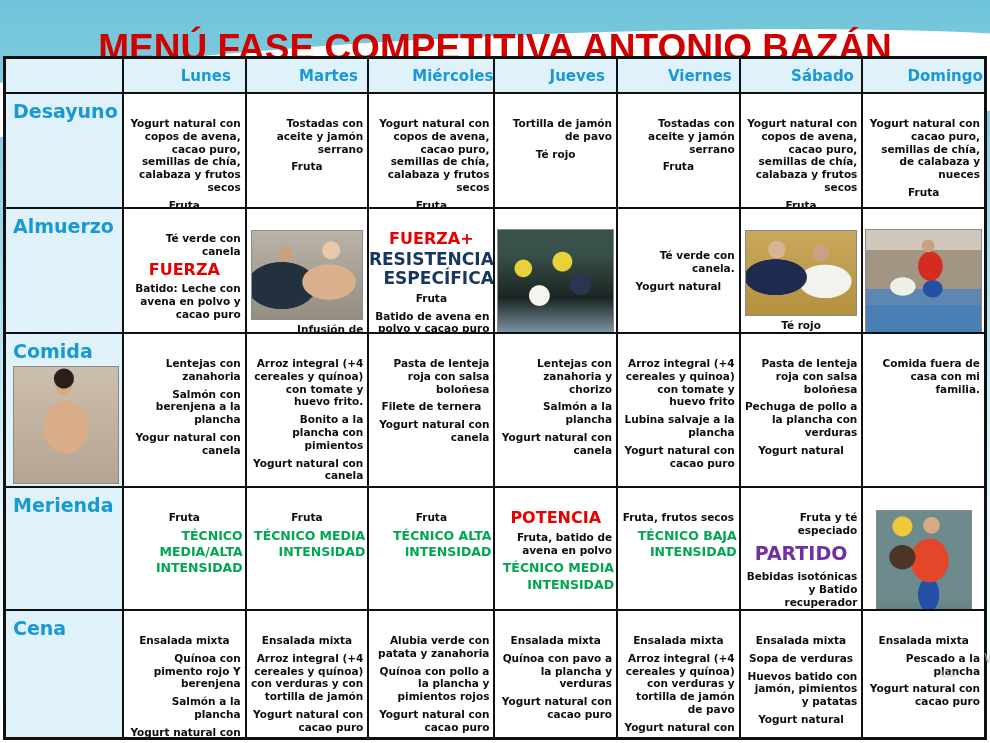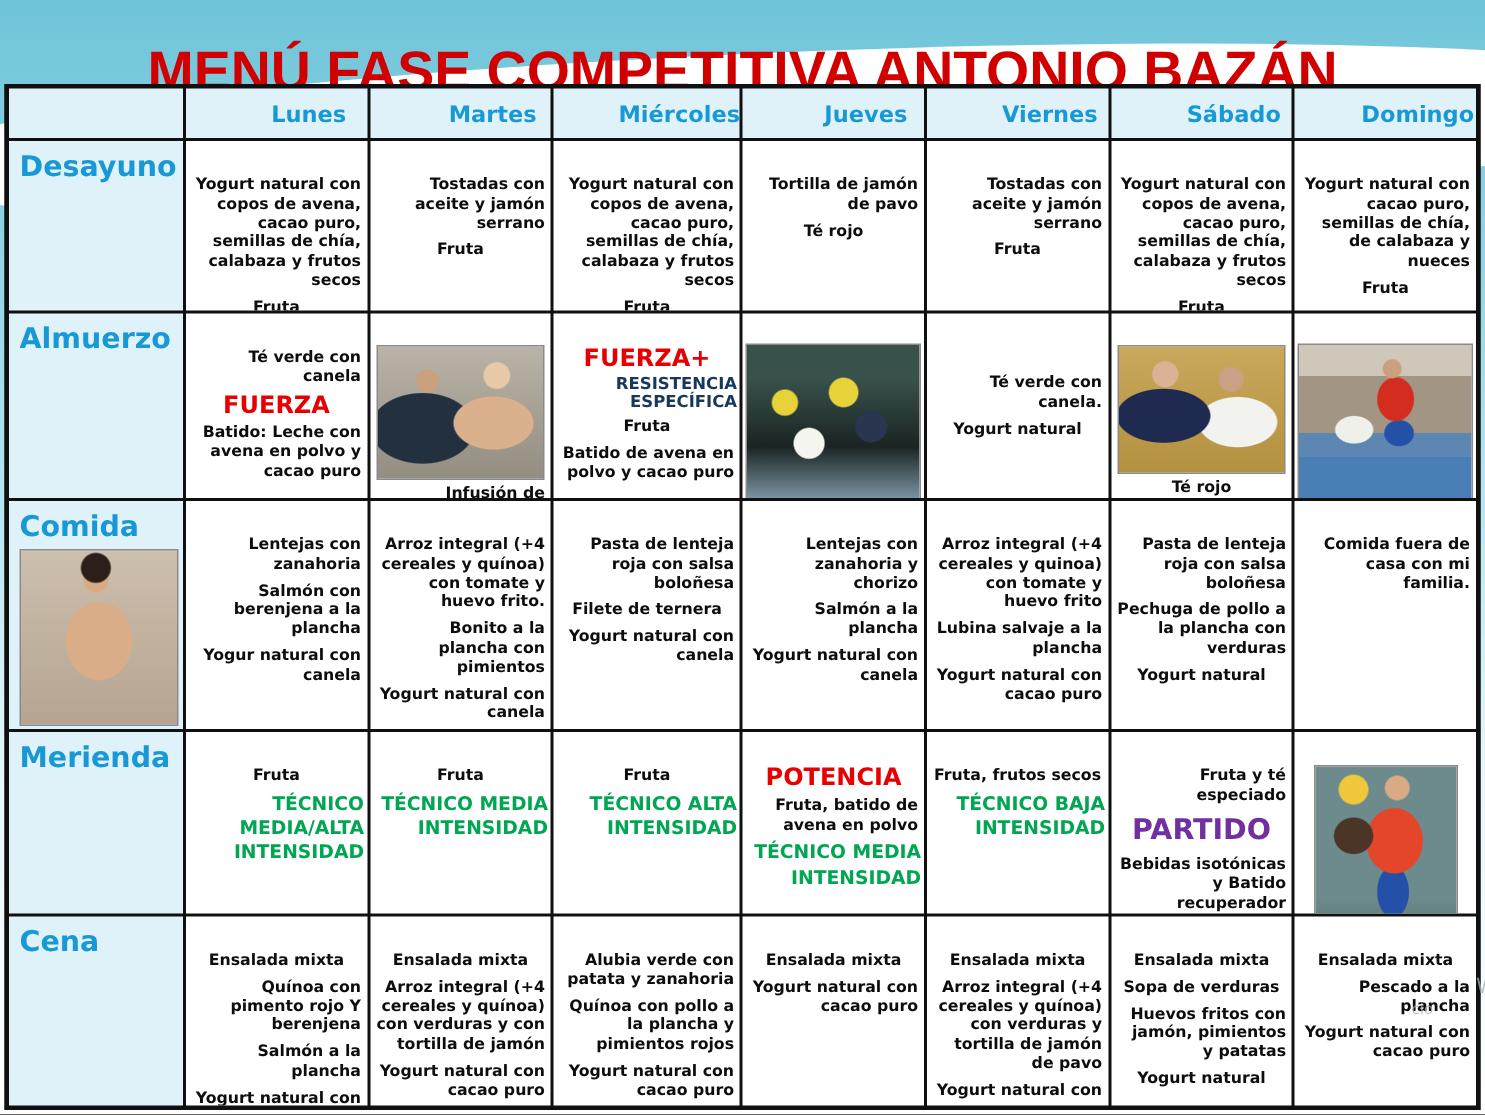--- a/index.html
+++ b/index.html
@@ -24,21 +24,21 @@
   .hcell{background:var(--c-headbg);display:flex;align-items:center;justify-content:center;
     color:var(--c-day);font-size:15px;font-weight:bold;padding-left:43px;}
   .lcell{background:var(--c-headbg);display:flex;flex-direction:column;align-items:flex-end;
     padding:4px 3px;box-sizing:border-box;overflow:hidden;}
   .rlabel{align-self:flex-start;color:var(--c-day);font-size:19px;font-weight:bold;padding:2px 0 2px 4px;}
   .cell{background:#fff;display:flex;flex-direction:column;align-items:center;
     padding:20px 2px;box-sizing:border-box;overflow:hidden;text-align:right;}
   .cell.vcenter{justify-content:center;}
   .it{font-weight:bold;color:var(--c-text);font-size:10.5px;line-height:1.22;margin:3px 2px 2px;}
   .s-red{color:var(--c-red);font-size:16px;line-height:1.05;margin:2px 0 1px;}
-  .s-navy{color:var(--c-navy);font-size:11px;line-height:1.12;margin:1px 0;}
+  .s-navy{color:var(--c-navy);font-size:17px;line-height:1.12;margin:1px 0;}
   .s-green{color:var(--c-green);font-size:12.5px;line-height:1.3;margin:2px 0;}
   .s-purple{color:var(--c-purple);font-size:19px;line-height:1.1;margin:4px 0;}
   .photo{border:1px solid #8a8a8a;box-sizing:border-box;flex:none;}
   .ph-waist-measurement{width:112px;height:90px;margin-top:1px;background:
     radial-gradient(circle at 72% 22%,#e8c9a8 0 8%,transparent 9%),
     radial-gradient(ellipse at 70% 58%,#dbb08c 0 24%,transparent 25%),
     radial-gradient(circle at 30% 26%,#caa17e 0 7%,transparent 8%),
     radial-gradient(ellipse at 27% 62%,#23303f 0 30%,transparent 31%),
     linear-gradient(180deg,#b9b3a8,#948d81);}
   .ph-handball-match-dark{width:117px;height:115px;background:
@@ -236,31 +236,32 @@
         <div class="it">Arroz integral (+4 cereales y quínoa) con verduras y con tortilla de jamón</div>
         <div class="it">Yogurt natural con cacao puro</div>
       </div>
       <div class="cell">
         <div class="it">Alubia verde con patata y zanahoria</div>
         <div class="it">Quínoa con pollo a la plancha y pimientos rojos</div>
         <div class="it">Yogurt natural con cacao puro</div>
       </div>
       <div class="cell">
         <div class="it">Ensalada mixta</div>
+        <div class="it">Quínoa con pavo a la plancha y verduras</div>
         <div class="it">Yogurt natural con cacao puro</div>
       </div>
       <div class="cell">
         <div class="it">Ensalada mixta</div>
         <div class="it">Arroz integral (+4 cereales y quínoa) con verduras y tortilla de jamón de pavo</div>
         <div class="it">Yogurt natural con cacao puro</div>
       </div>
       <div class="cell">
         <div class="it">Ensalada mixta</div>
         <div class="it">Sopa de verduras</div>
-        <div class="it">Huevos fritos con jamón, pimientos y patatas</div>
+        <div class="it">Huevos batido con jamón, pimientos y patatas</div>
         <div class="it">Yogurt natural</div>
       </div>
       <div class="cell">
         <div class="it">Ensalada mixta</div>
         <div class="it">Pescado a la plancha</div>
         <div class="it">Yogurt natural con cacao puro</div>
       </div>
     </div>
   <div class="wm wm1">Wind</div>
   <div class="wm wm2">cio</div>

